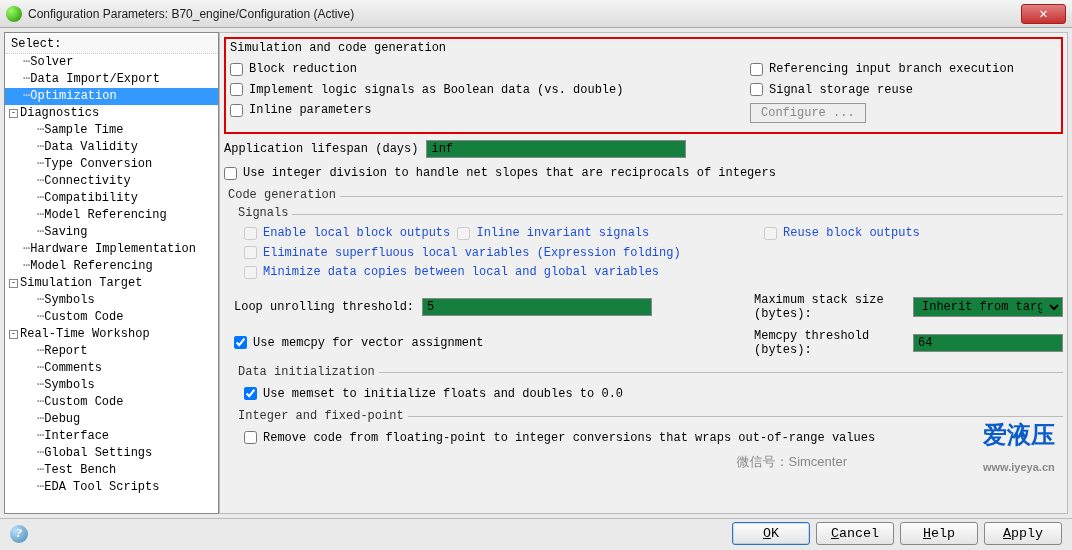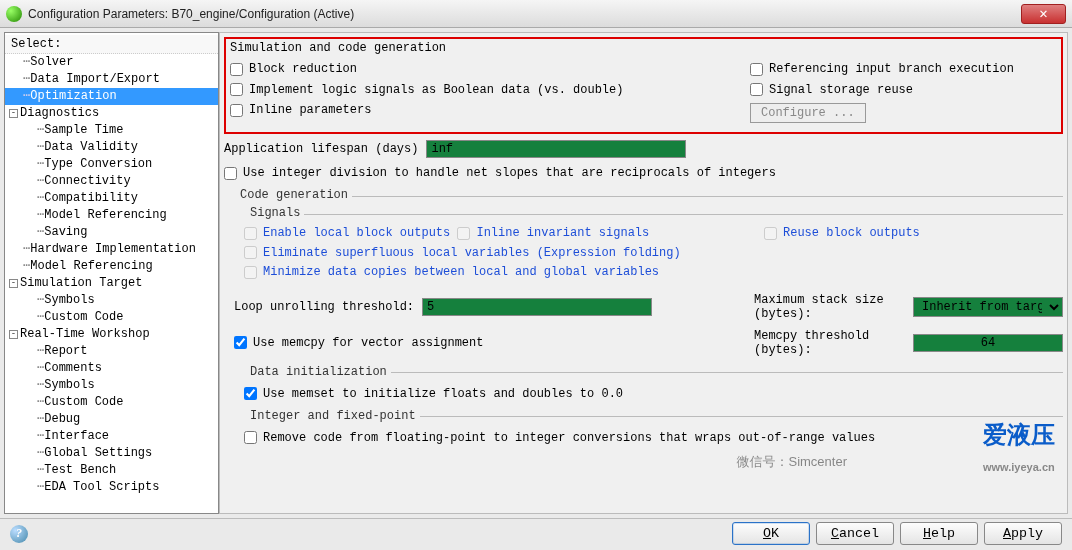--- a/index.html
+++ b/index.html
@@ -73,21 +73,21 @@
   padding: 4px;
   overflow: hidden;
   position: relative;
 }
 .redbox {
   border: 2px solid #d00;
   padding: 2px 4px 6px 4px;
   margin-bottom: 6px;
 }
 .group-title { color: #000000; margin-bottom: 4px; }
-.group-title-line { display:flex; align-items:center; gap:4px; margin:4px 0 4px 16px;}
+.group-title-line { display:flex; align-items:center; gap:4px; margin:4px 0 4px 4px;}
 .group-title-line .gt { color:#333; }
 .group-title-line .hr { flex:1; border-top:1px solid #bbb; height:1px; margin-top:2px;}
 .row { display: flex; align-items: center; margin: 4px 0; gap: 8px; }
 .cb { display: inline-flex; align-items: center; gap: 6px; }
 .cb input { width:13px; height:13px;}
 .inset { padding-left: 10px; }
 .btn-inline {
   border: 1px solid #999;
   background: #eee;
   padding: 2px 10px;
@@ -274,21 +274,21 @@
         </div>
       </div>
 
       <div class="two-col">
         <div class="row cb">
           <input type="checkbox" checked="" style="">
           <span>Use memcpy for vector assignment</span>
         </div>
         <div class="row">
           <span>Memcpy threshold (bytes):</span>
-          <input type="text" style="width: 150px; text-align: center;" value="64">
+          <input type="text" style="width: 150px;" value="64">
         </div>
       </div>
 
       <div class="group-title-line">
           <span class="gt">Data initialization</span>
           <div class="hr"></div>
         </div>
       <div class="row cb inset">
         <input type="checkbox" checked="" style="">
         <span>Use memset to initialize floats and doubles to 0.0</span>

